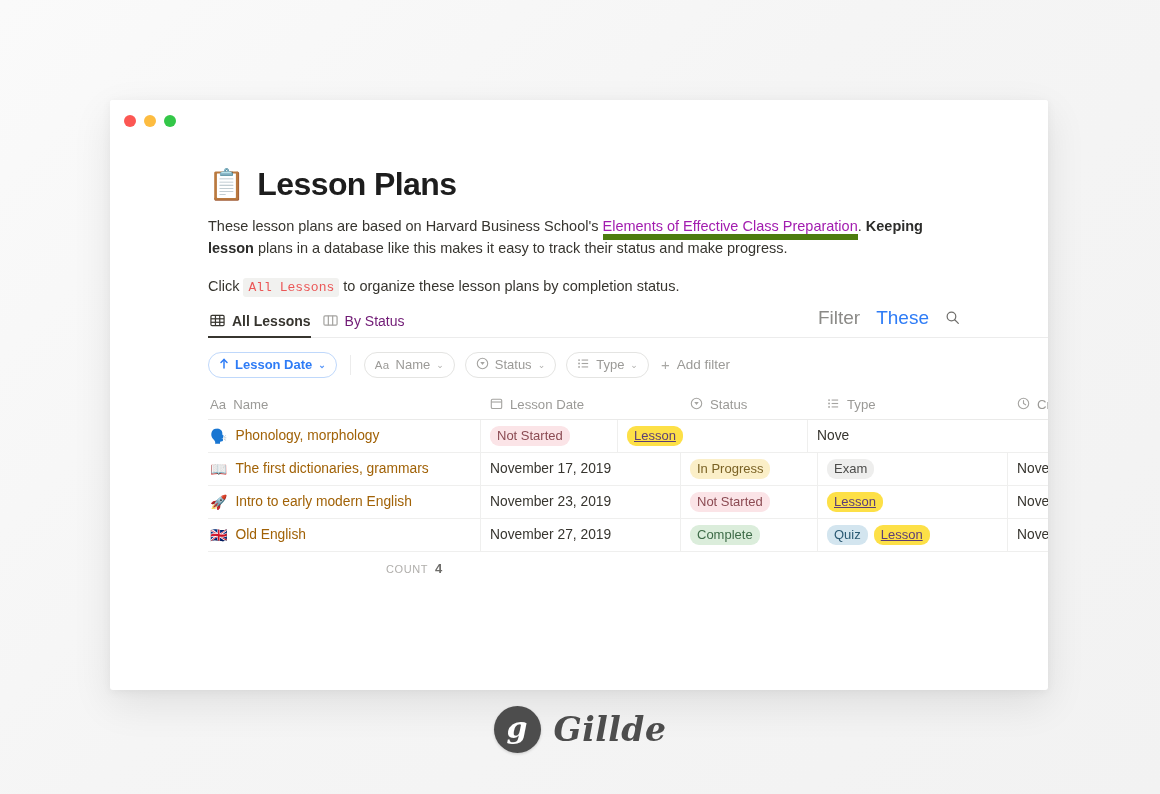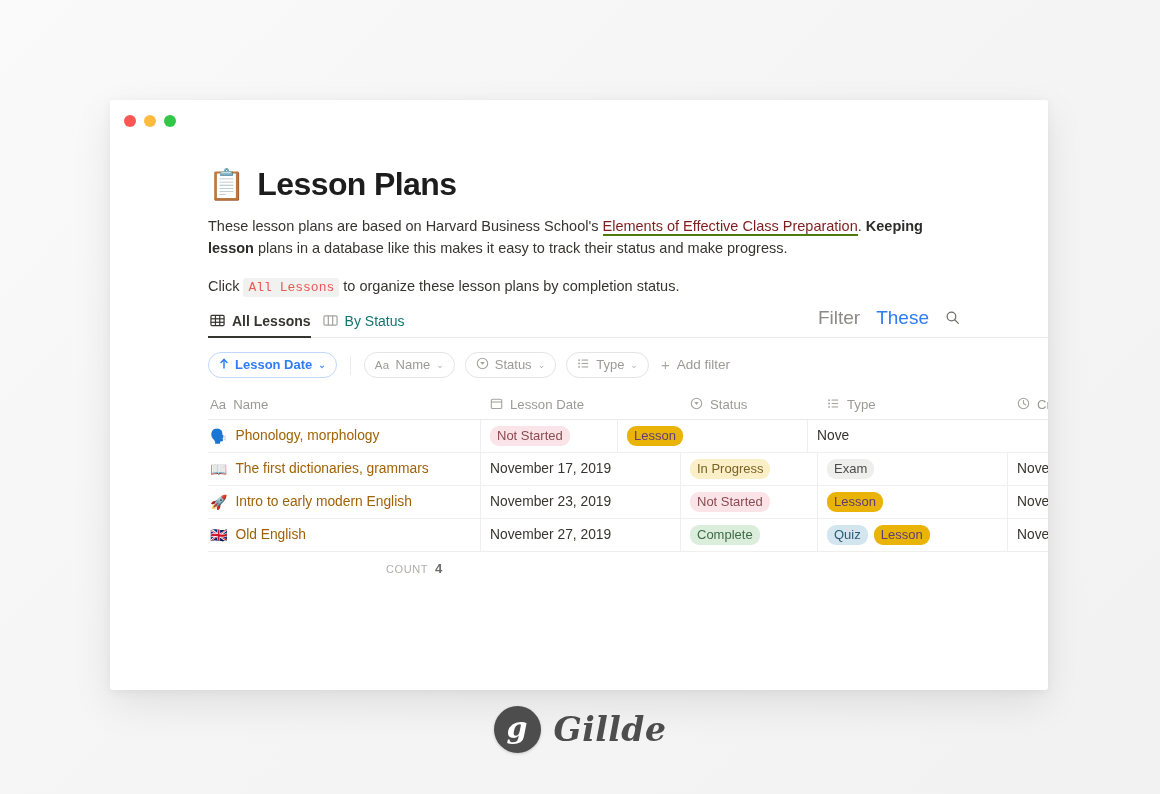--- a/index.html
+++ b/index.html
@@ -59,22 +59,22 @@
     letter-spacing: -0.6px;
   }
   .desc {
     font-size: 14.5px;
     line-height: 1.52;
     color: #37352f;
     max-width: 742px;
     margin-bottom: 16px;
   }
   .desc .link {
-    color: #7f1d1d;
-    border-bottom: 2px solid #4d7c0f;
+    color: #a21caf;
+    border-bottom: 6px solid #4d7c0f;
     text-decoration: none;
   }
   .desc .bold { font-weight: 600; color: #2d2d2b; }
   .desc2 {
     font-size: 14.5px;
     line-height: 1.52;
     color: #37352f;
     margin-bottom: 6px;
   }
   .code {
@@ -91,21 +91,21 @@
     display: flex; align-items: flex-end;
     border-bottom: 1px solid #ececec;
     padding-right: 88px;
     height: 34px;
   }
   .tabs { display: flex; align-items: flex-end; gap: 4px; flex: 1; }
   .tab {
     display: flex; align-items: center; gap: 7px;
     padding: 0 6px 8px 2px;
     font-size: 14px;
-    color: #0f766e;
+    color: #701a75;
     cursor: pointer;
     position: relative;
   }
   .tab.active { color: #37352f; font-weight: bold; }
   .tab.active:after {
     content: ""; position: absolute;
     left: 0; right: 6px; bottom: -1px;
     height: 2px; background: #37352f;
   }
   .tab-icon { display: inline-flex; }
@@ -188,21 +188,21 @@
     display: inline-block;
     padding: 2px 7px 3px 7px;
     border-radius: 9px;
     font-size: 13px;
     line-height: 1.2;
     margin-right: 6px;
   }
   .tag.pink   { background: #fbe4e7; color: #8b4a52; }
   .tag.yellow { background: #fbefc8; color: #7a6224; }
   .tag.green  { background: #dbeddb; color: #3d6b47; }
-  .tag.purple { background: #eab308; color: #5b3d77; }
+  .tag.purple { background: #fde047; color: #5b3d77; text-decoration: underline; }
   .tag.gray   { background: #eeeeed; color: #4c4c4a; }
   .tag.blue   { background: #d3e5ef; color: #2b5a73; }
 
   .countrow {
     display: flex; align-items: center;
     gap: 7px;
     height: 34px;
     padding-left: 178px;
     font-size: 11px;
     color: #b0aeab;

